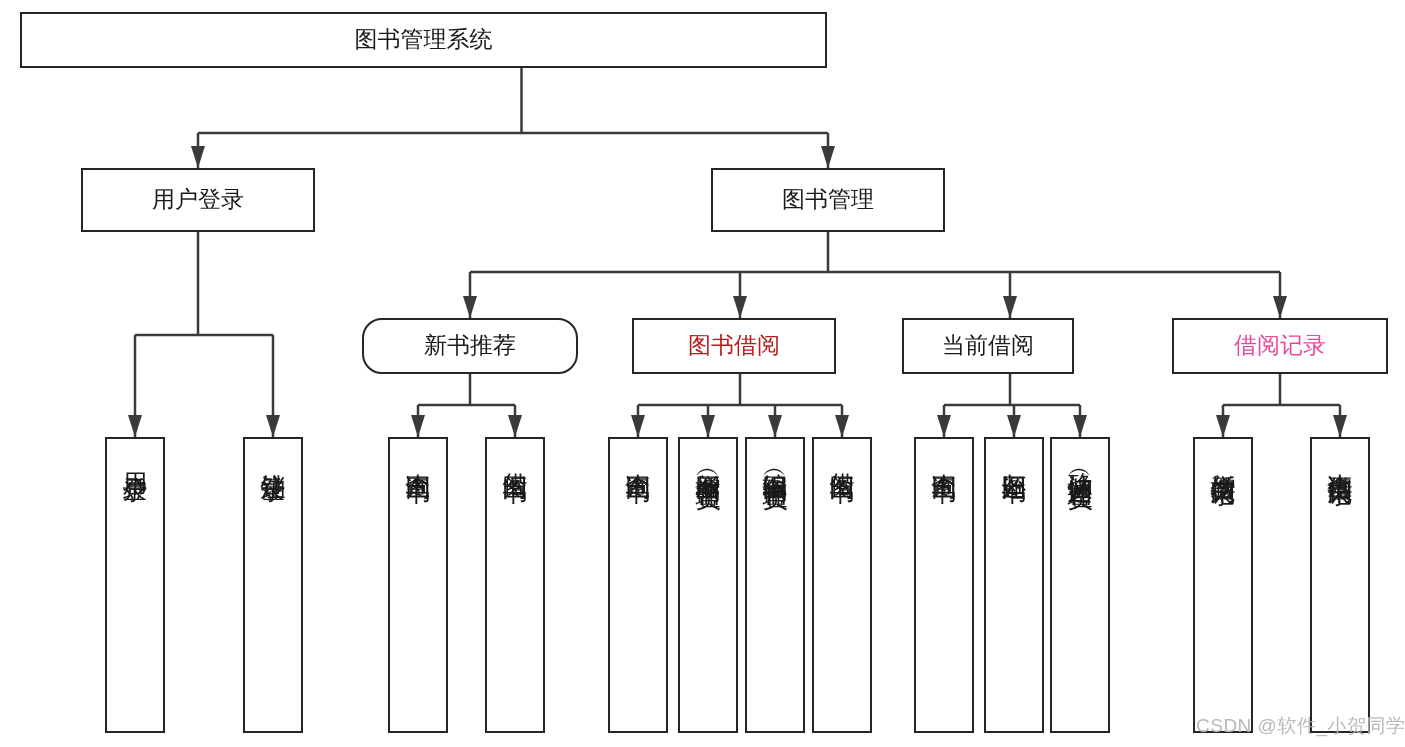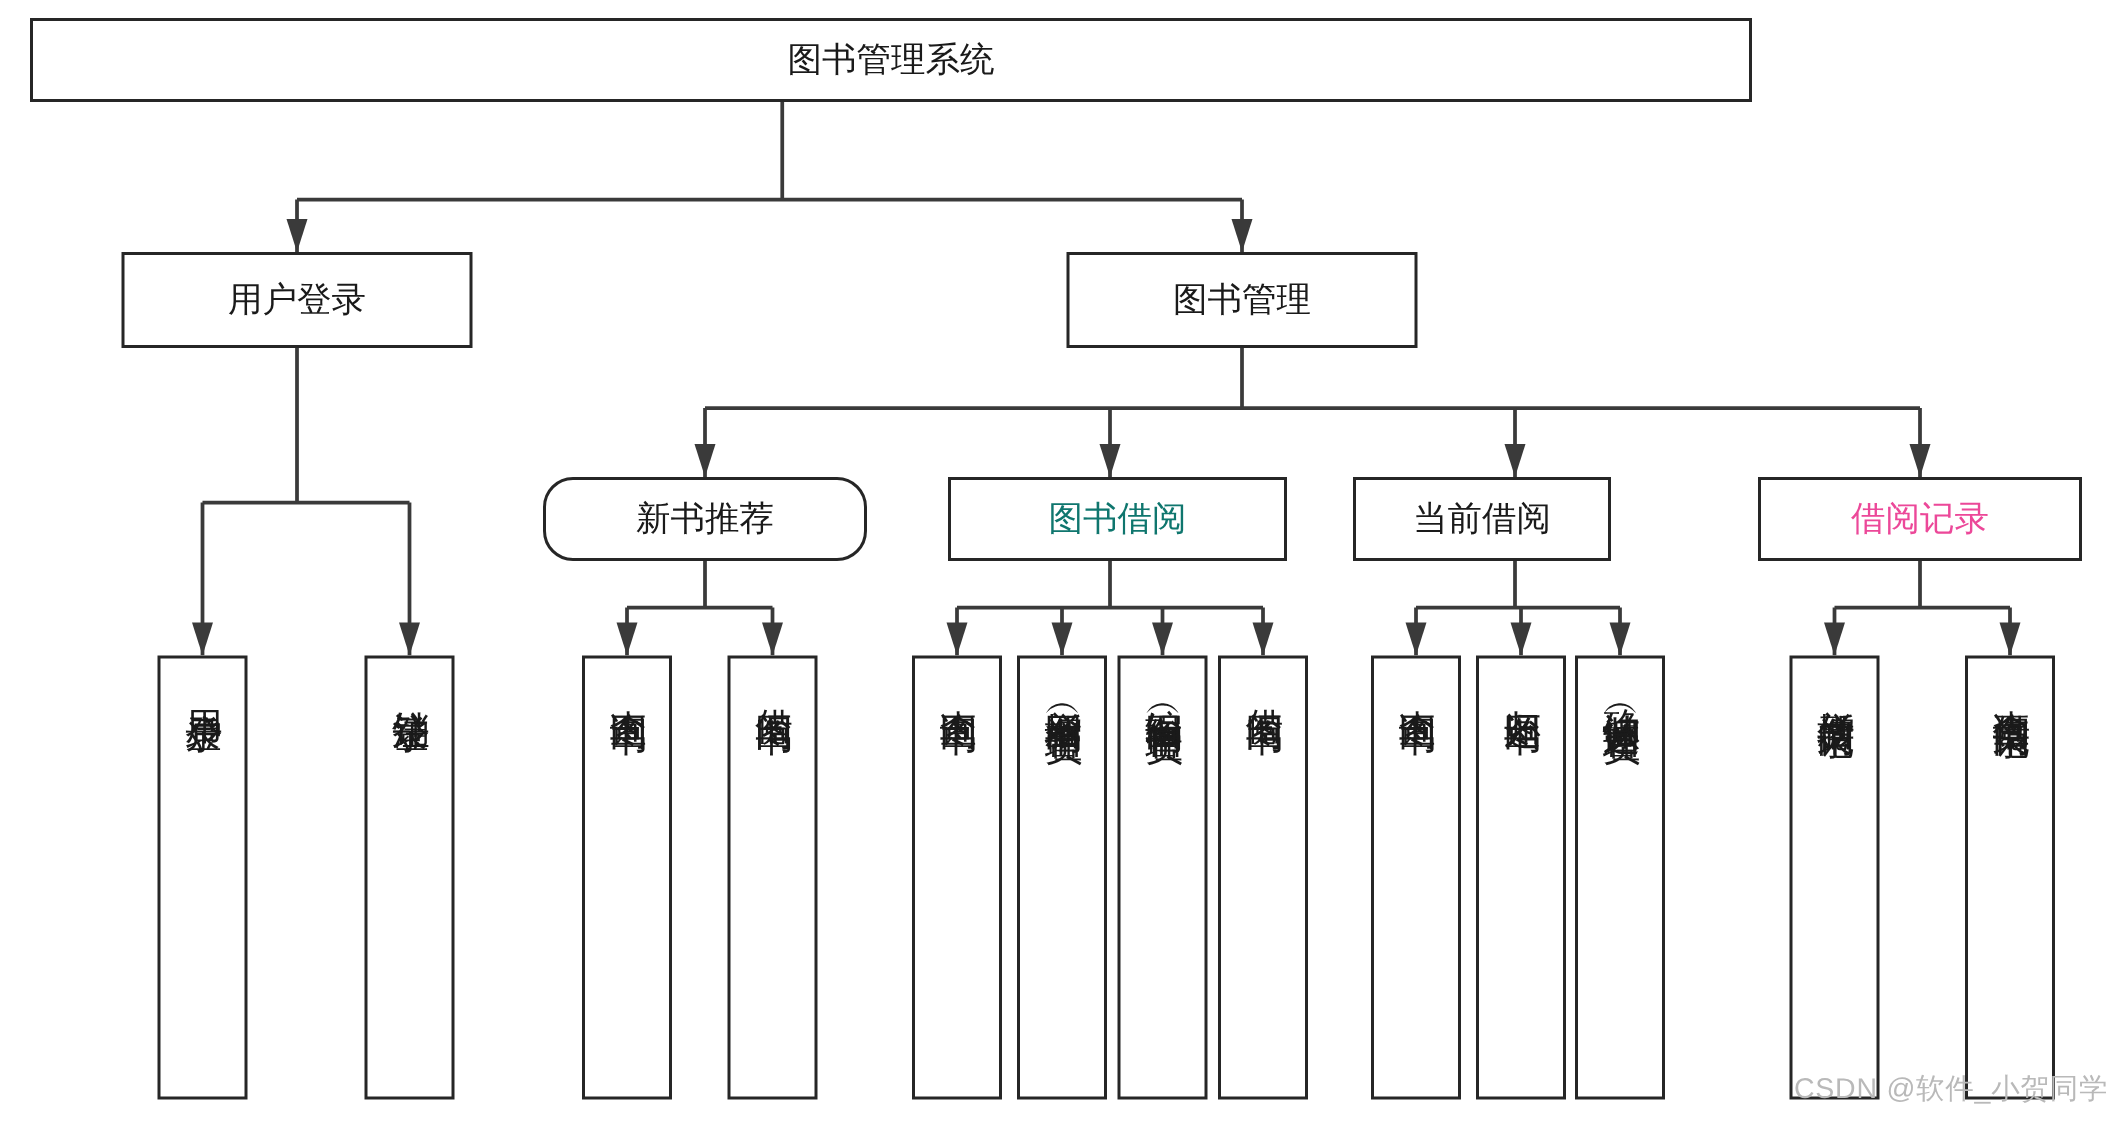--- a/index.html
+++ b/index.html
@@ -115,33 +115,33 @@
       <line x1="1080" y1="405" x2="1080" y2="437" stroke="#3a3a3a" stroke-width="2.5"></line>
       <polygon points="1073,415 1087,415 1080,437" fill="#3a3a3a"></polygon>
       <line x1="1280" y1="374" x2="1280" y2="405" stroke="#3a3a3a" stroke-width="2.5"></line>
       <line x1="1223" y1="405" x2="1340" y2="405" stroke="#3a3a3a" stroke-width="2.5"></line>
       <line x1="1223" y1="405" x2="1223" y2="437" stroke="#3a3a3a" stroke-width="2.5"></line>
       <polygon points="1216,415 1230,415 1223,437" fill="#3a3a3a"></polygon>
       <line x1="1340" y1="405" x2="1340" y2="437" stroke="#3a3a3a" stroke-width="2.5"></line>
       <polygon points="1333,415 1347,415 1340,437" fill="#3a3a3a"></polygon>
     </svg>
   <div id="nodes-layer">
-      <div class="node horizontal" style="left: 20px; top: 12px; width: 1148px; height: 56px; border-color: rgb(38, 38, 38); color: rgb(26, 26, 26);">
+      <div class="node horizontal" style="left: 20px; top: 12px; width: 807px; height: 56px; border-color: rgb(38, 38, 38); color: rgb(26, 26, 26);">
         <span class="node-label">图书管理系统</span>
       </div>
       <div class="node horizontal" style="left: 81px; top: 168px; width: 234px; height: 64px; border-color: rgb(38, 38, 38); color: rgb(26, 26, 26);">
         <span class="node-label">用户登录</span>
       </div>
       <div class="node horizontal" style="left: 711px; top: 168px; width: 234px; height: 64px; border-color: rgb(38, 38, 38); color: rgb(26, 26, 26);">
         <span class="node-label">图书管理</span>
       </div>
       <div class="node horizontal" style="left: 362px; top: 318px; width: 216px; height: 56px; border-color: rgb(38, 38, 38); color: rgb(26, 26, 26); border-radius: 20px;">
         <span class="node-label">新书推荐</span>
       </div>
-      <div class="node horizontal" style="left: 632px; top: 318px; width: 226px; height: 56px; border-color: rgb(38, 38, 38); color: #0f766e;">
+      <div class="node horizontal" style="left: 632px; top: 318px; width: 204px; height: 56px; border-color: rgb(38, 38, 38); color: #b91c1c;">
         <span class="node-label">图书借阅</span>
       </div>
       <div class="node horizontal" style="left: 902px; top: 318px; width: 172px; height: 56px; border-color: rgb(38, 38, 38); color: rgb(26, 26, 26);">
         <span class="node-label">当前借阅</span>
       </div>
       <div class="node horizontal" style="left: 1172px; top: 318px; width: 216px; height: 56px; border-color: rgb(38, 38, 38); color: #ec4899; justify-content: center;">
         <span class="node-label">借阅记录</span>
       </div>
       <div class="node vertical" style="left: 105px; top: 437px; width: 60px; height: 296px; border-color: rgb(38, 38, 38); color: rgb(26, 26, 26);">
         <span class="node-label">用户登录</span>

